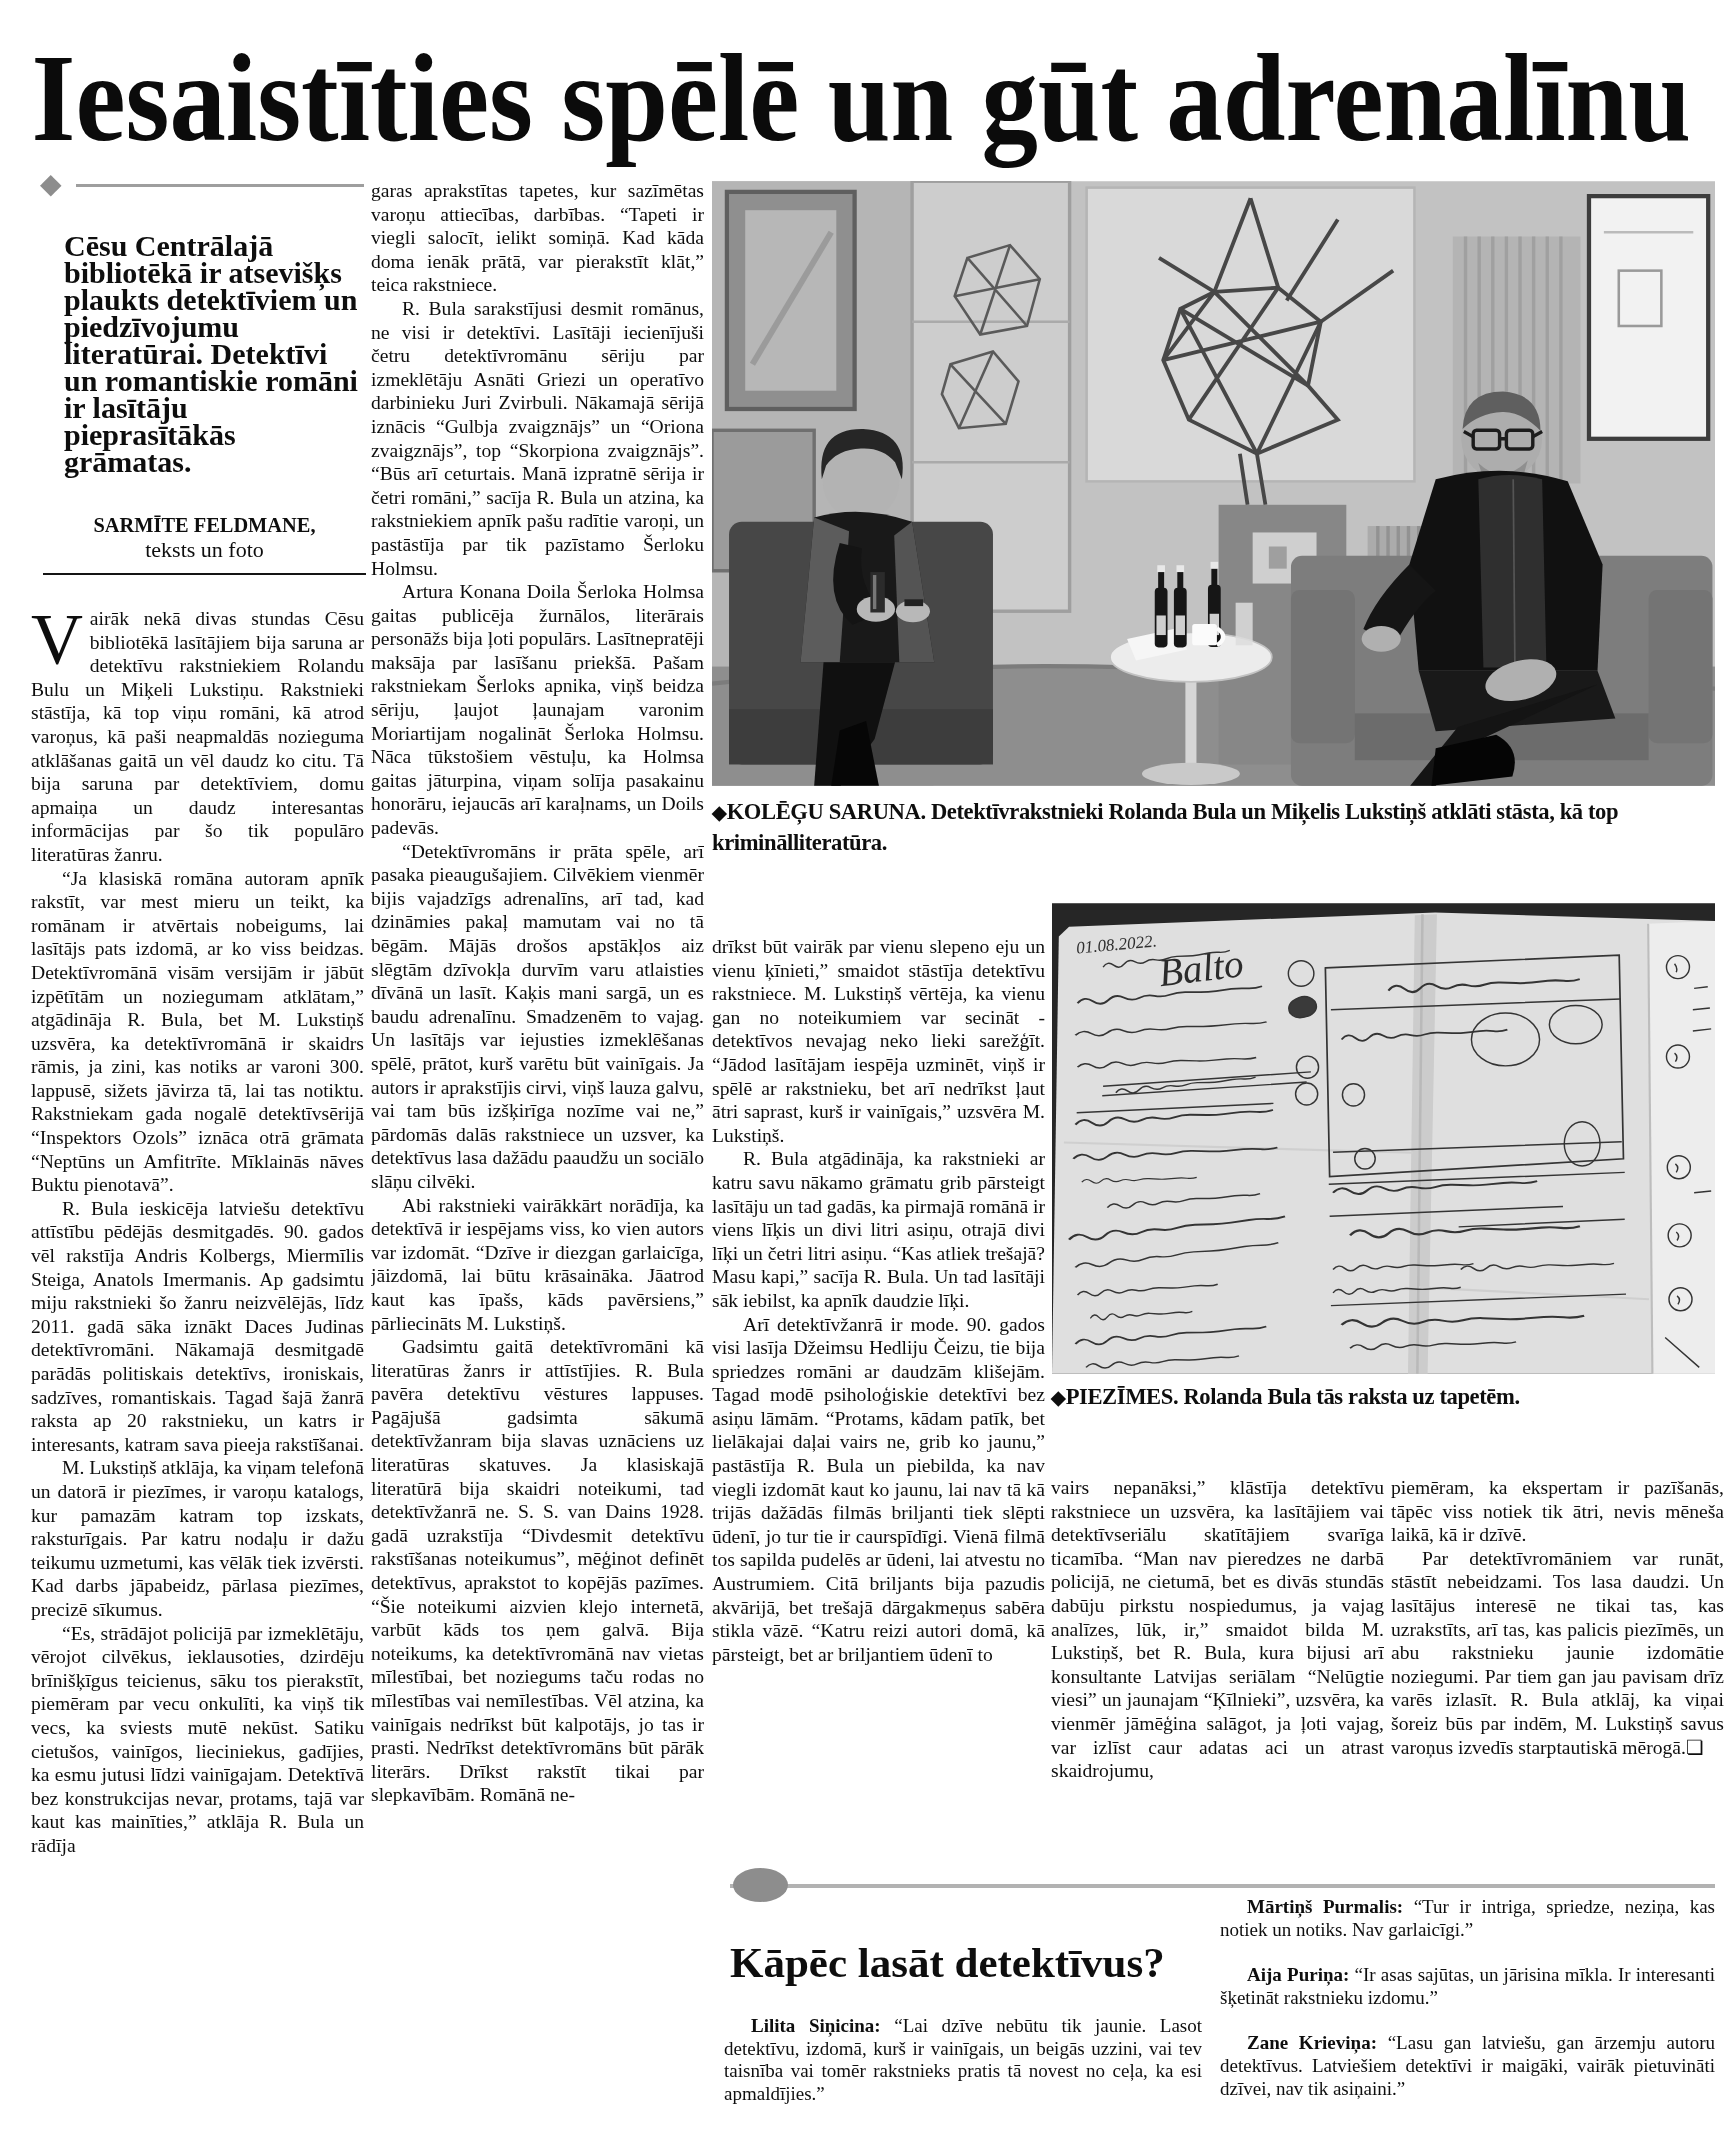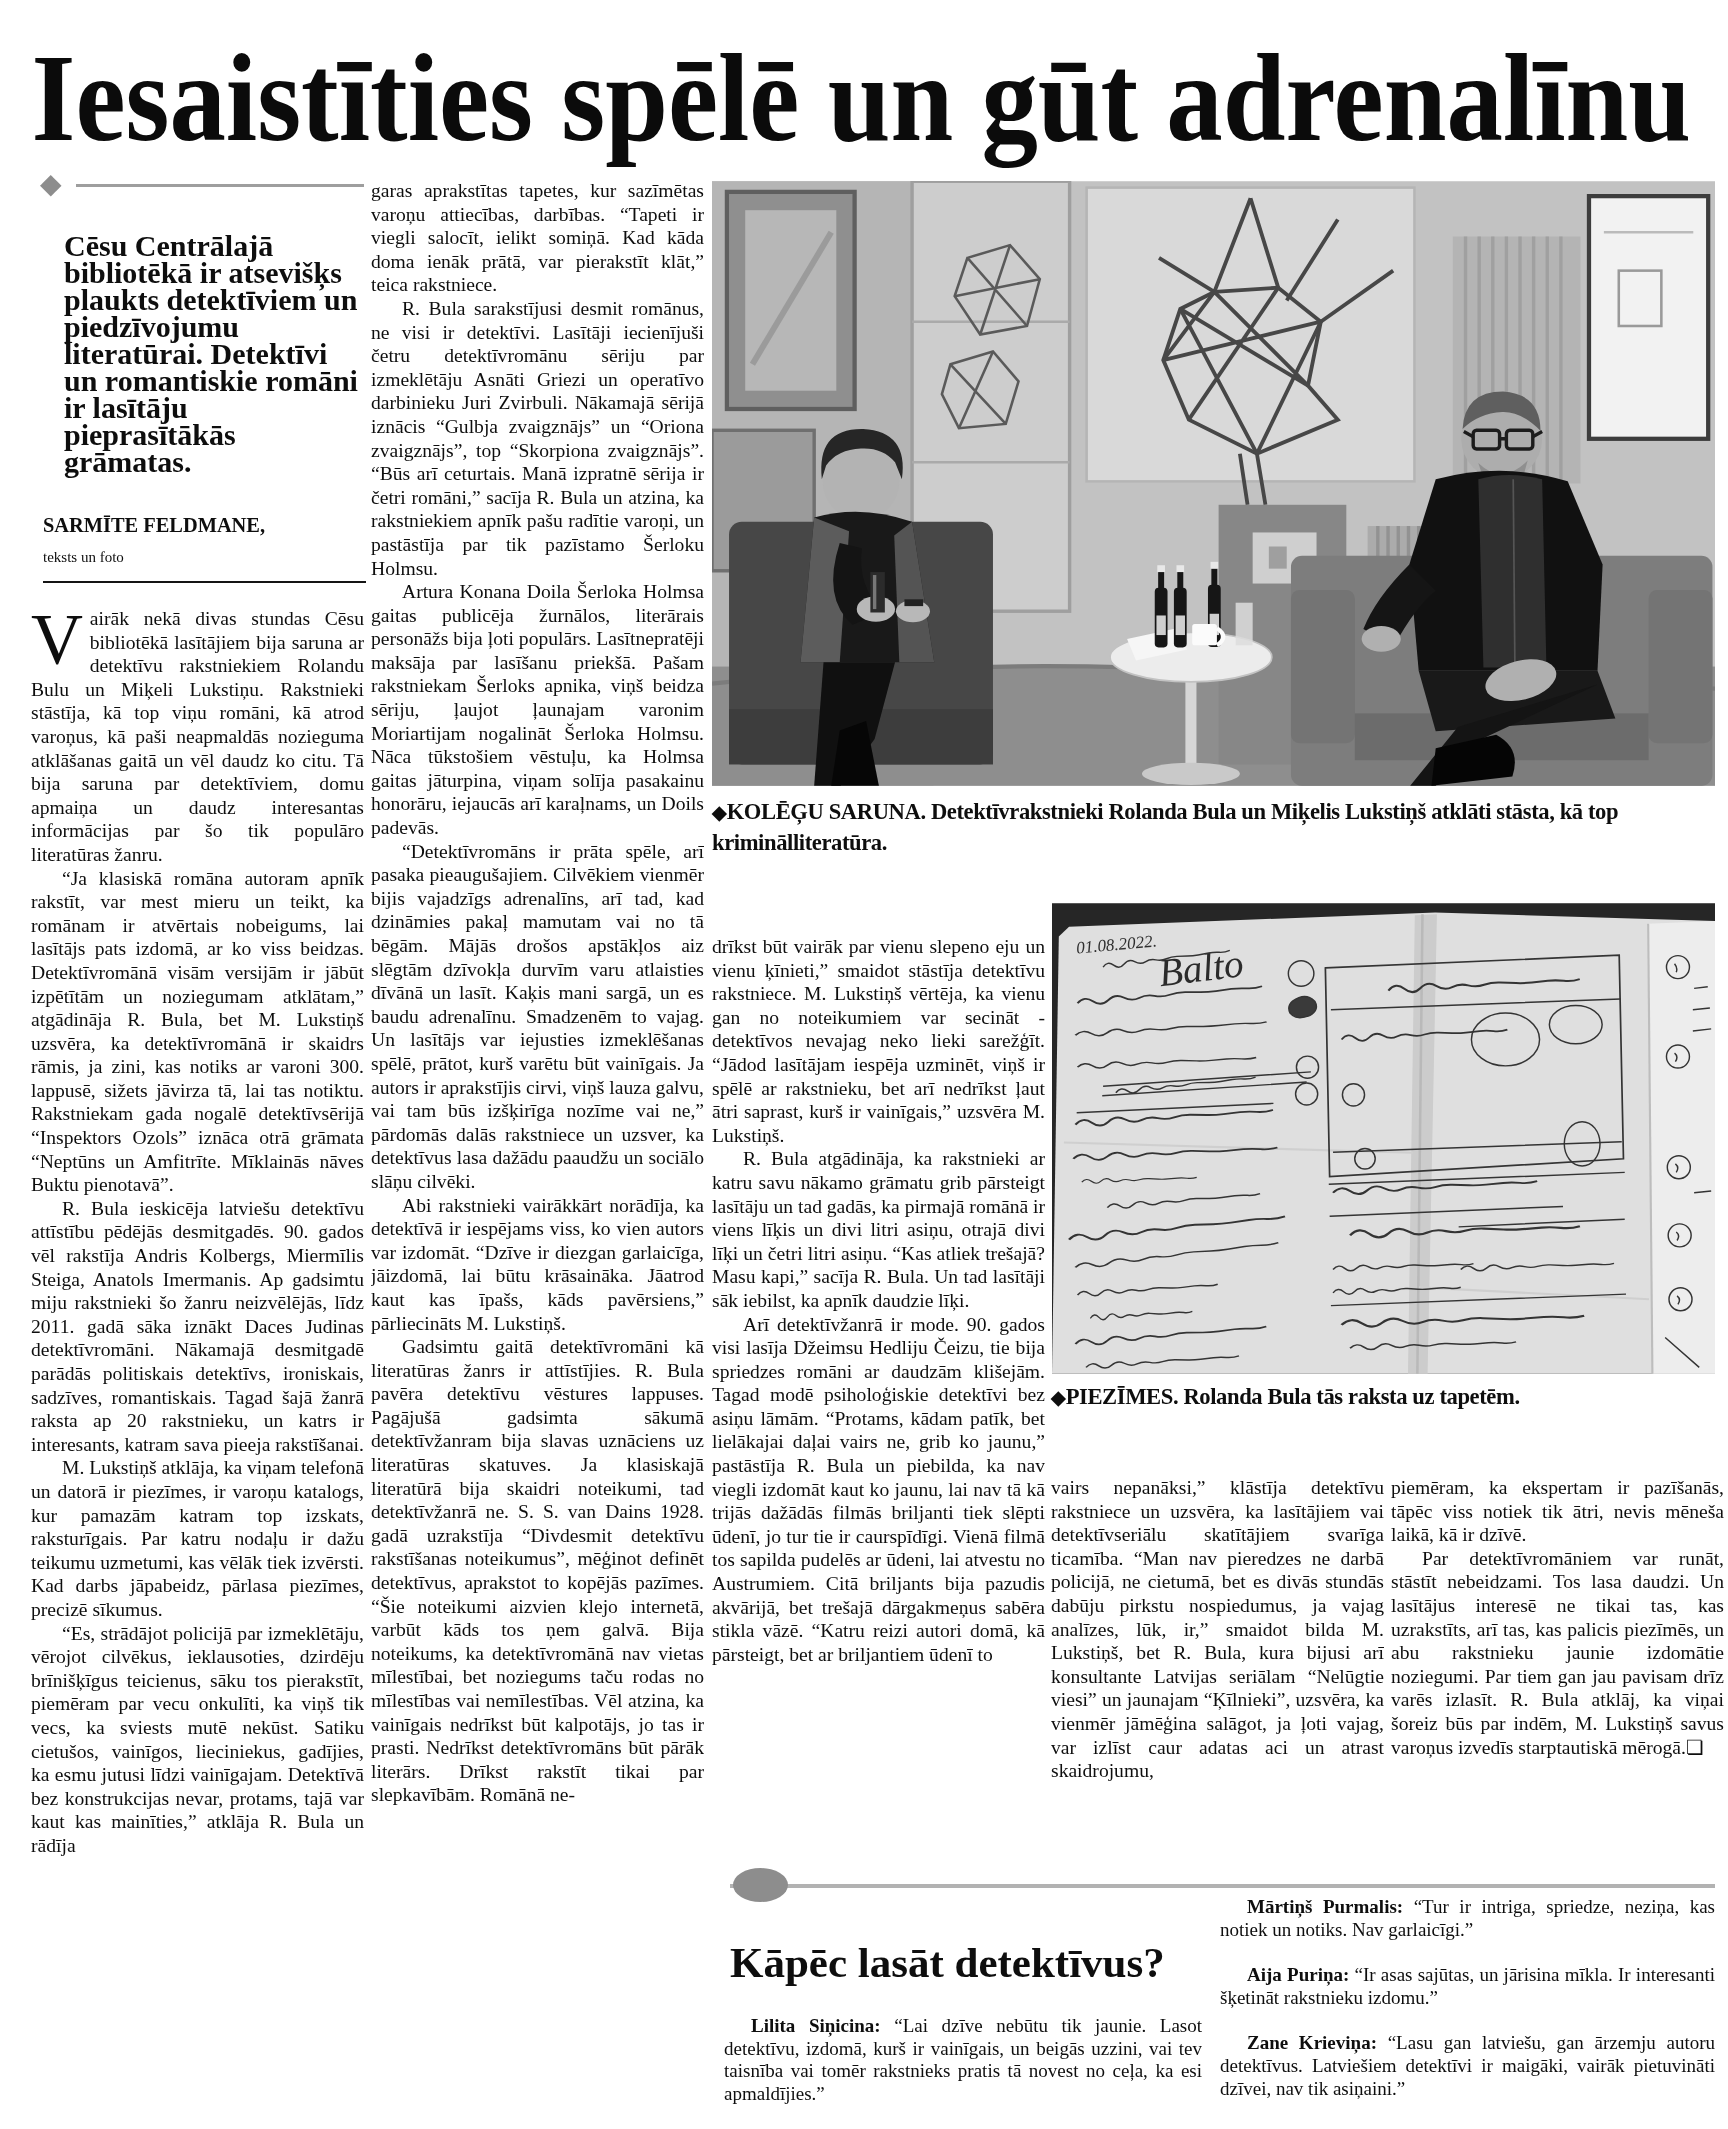--- a/index.html
+++ b/index.html
@@ -6,23 +6,23 @@
   .page{position:relative;width:1729px;height:2242px;background:#ffffff;
         font-family:"Liberation Serif",serif;color:#0e0e0e;overflow:hidden;}
   
   .headline-svg{position:absolute;left:30px;top:33px;overflow:visible;}
   
   .kicker-diamond{position:absolute;left:40px;top:170px;font-size:28px;color:#8d8d8d;line-height:28px;}
   .kicker-rule{position:absolute;left:76px;top:184px;width:288px;height:2.6px;background:#9e9e9e;}
   
   .intro{position:absolute;left:64px;top:232px;width:294px;font-weight:bold;
          font-size:30px;line-height:27px;}
-  .byline{position:absolute;left:43px;top:513px;width:323px;border-bottom:2.6px solid #141414;padding-bottom:12px;}
+  .byline{position:absolute;left:43px;top:513px;width:323px;border-bottom:2.6px solid #141414;padding-bottom:12px;text-align:center;}
   .byline-name{font-weight:bold;font-size:20.4px;line-height:25px;}
-  .byline-role{font-size:15px;line-height:23px;margin-top:8px;}
+  .byline-role{font-size:22px;line-height:23px;}
   
   .col{position:absolute;width:333px;font-size:19.6px;line-height:23.6px;
        text-align:justify;overflow:hidden;}
   .col p{margin:0;text-indent:31px;}
   .col.cont p:first-child{text-indent:0;}
   .col.lead p:first-child{text-indent:0;}
   .col.lead p:first-child::first-letter{float:left;font-size:72px;line-height:56px;
        padding:4.3px 6.8px 0 0;}
   #col1{left:31px;top:607px;height:1625px;}
   #col2{left:371px;top:179px;height:2057px;}

